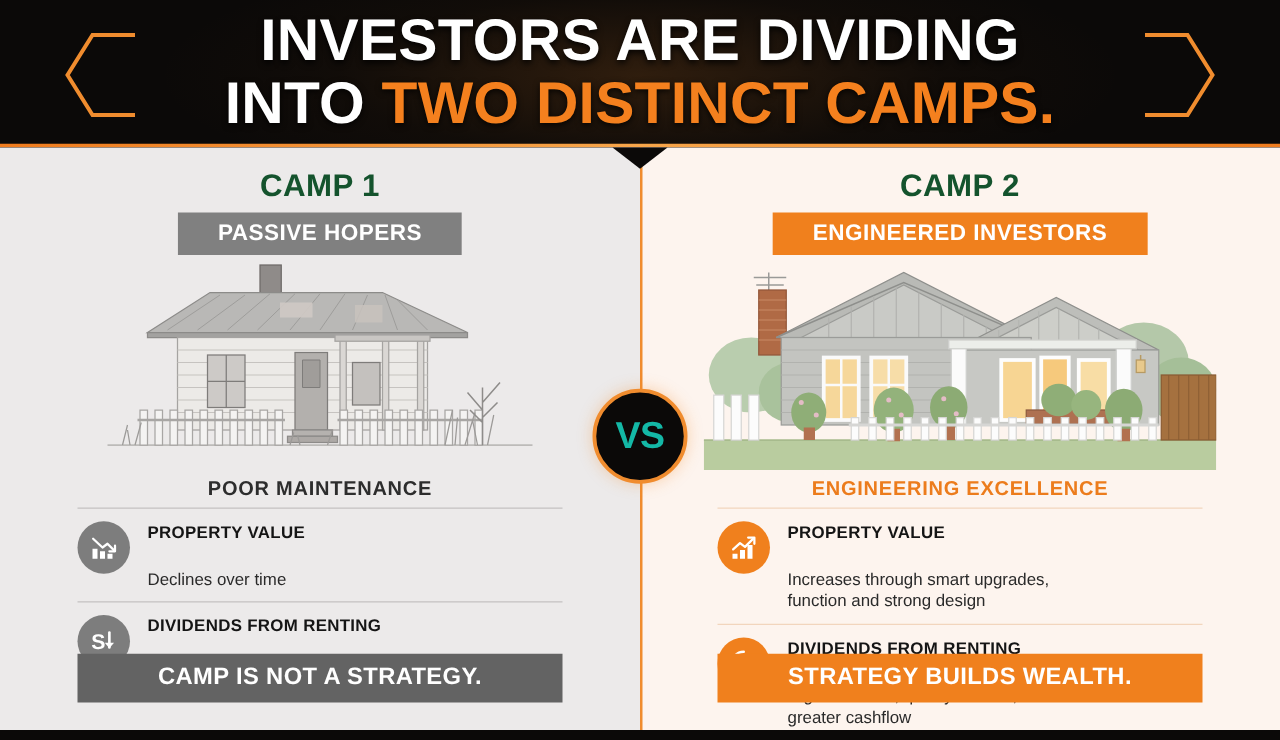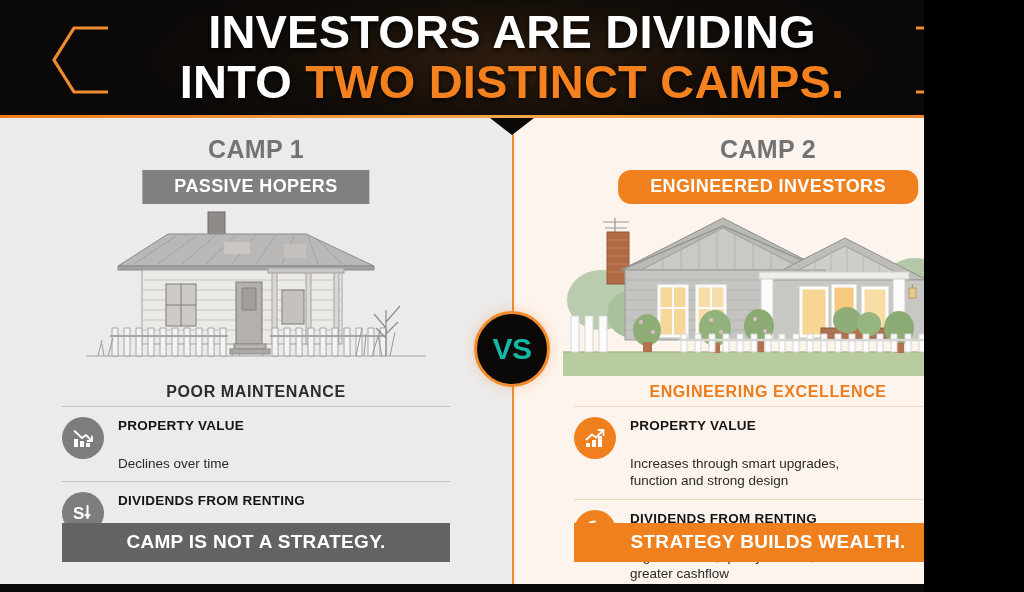--- a/index.html
+++ b/index.html
@@ -1,21 +1,21 @@
 <!DOCTYPE html>
 <html><head>
 <meta charset="utf-8">
 <style>
   * { margin:0; padding:0; box-sizing:border-box; }
   html,body { width:1024px; height:592px; background:#000; overflow:hidden; }
   body {
     font-family:"Liberation Sans", sans-serif;
     -webkit-font-smoothing:antialiased;
   }
-  .page { position:relative; width:924px; height:592px; background:#0a0807; overflow:hidden; }
+  .page { position:relative; width:1024px; height:592px; background:#0a0807; overflow:hidden; }
 
   
   .header {
     position:absolute; left:0; top:0; width:1024px; height:118px;
     background:#0b0908; overflow:hidden;
   }
   .header::after{
     content:""; position:absolute; left:0; right:0; bottom:0; height:3px;
     background:linear-gradient(90deg,#f07c1e,#f7a64b,#f07c1e);
   }
@@ -57,29 +57,29 @@
     border-right:22px solid transparent; border-top:17px solid #0b0908;
     z-index:6;
   }
   .footer-strip{
     position:absolute; left:0; bottom:0; width:1024px; height:8px; background:#0b0908; z-index:7;
   }
 
   
   .camp-title{
     position:absolute; left:0; right:0; top:17px; text-align:center;
-    font-size:25px; font-weight:700; color:#737373; letter-spacing:.3px;
+    font-size:25px; font-weight:700; color:#14532d; letter-spacing:.3px;
   }
   .camp-badge{
     position:absolute; top:52px; left:50%; transform:translateX(-50%);
     padding:6px 32px 7px; font-size:18px; font-weight:700; letter-spacing:.4px;
     color:#fff; white-space:nowrap;
   }
   .badge-gray   { background:#808080; }
-  .badge-orange { background:#f0801d;border-radius:13px; }
+  .badge-orange { background:#f0801d; }
 
   
   .house-wrap{ position:absolute; left:0; right:0; top:86px; height:180px; }
   .house-svg { display:block; margin:0 auto; }
 
   
   .sec-head{
     position:absolute; left:0; right:0; top:265px; text-align:center;
     font-size:16px; font-weight:700; letter-spacing:.6px;
   }

